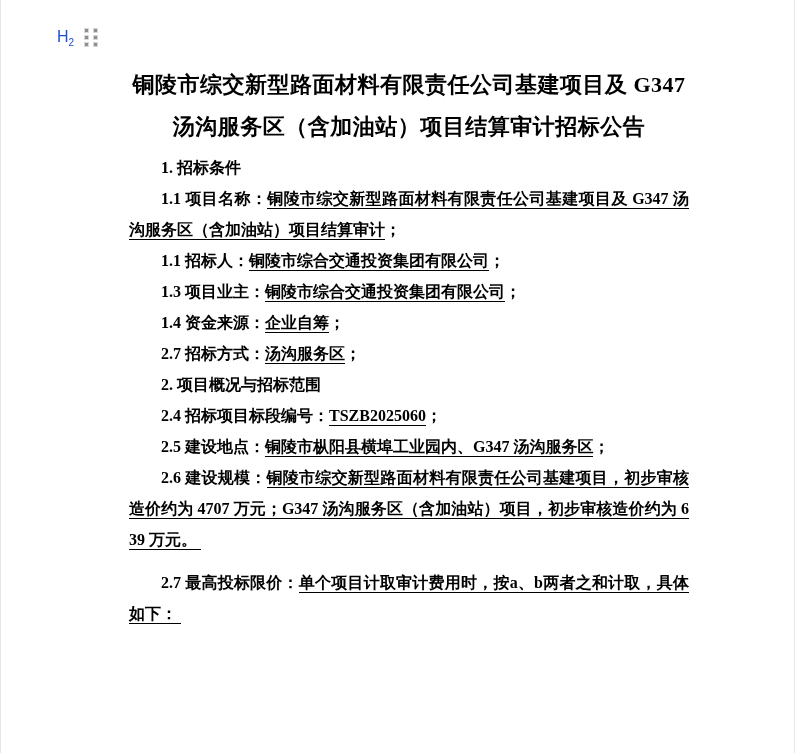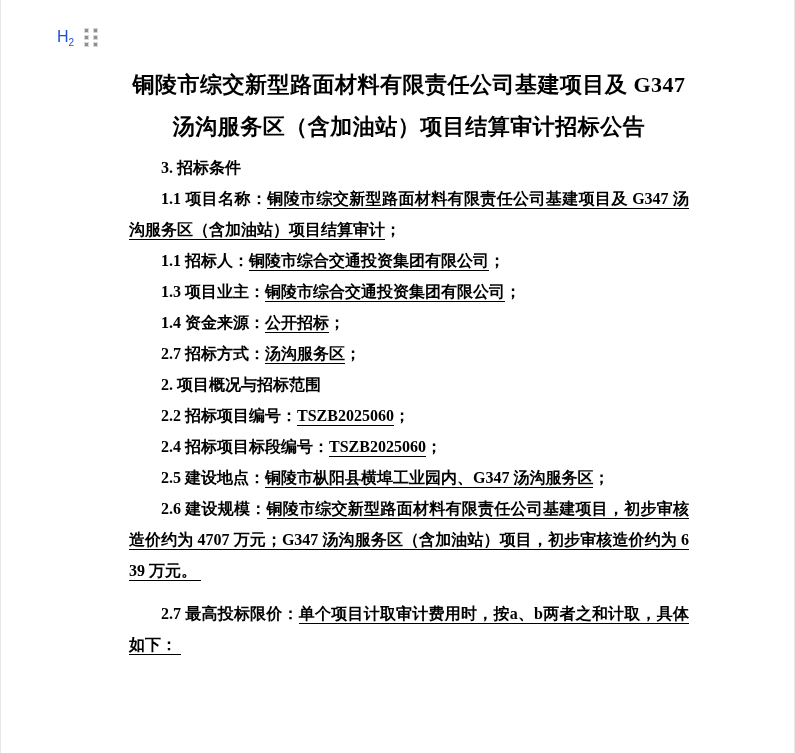--- a/index.html
+++ b/index.html
@@ -107,28 +107,27 @@
         <i></i>
         <i></i>
         <i></i>
         <i></i>
     </span>
   </div>
 
   <div class="doc">
     <h2 class="doc-title">铜陵市综交新型路面材料有限责任公司基建项目及 G347 汤沟服务区（含加油站）项目结算审计招标公告</h2>
     <div class="doc-body">
-        <p class="line heading"><span>3. 招标条件</span></p>
+        <p class="line heading"><span>1. 招标条件</span></p>
         <p class="line"><span>1.1 项目名称：</span><span class="u">铜陵市综交新型路面材料有限责任公司基建项目及 G347 汤沟服务区（含加油站）项目结算审计</span><span>；</span></p>
         <p class="line"><span>1.1 招标人：</span><span class="u">铜陵市综合交通投资集团有限公司</span><span>；</span></p>
         <p class="line"><span>1.3 项目业主：</span><span class="u">铜陵市综合交通投资集团有限公司</span><span>；</span></p>
-        <p class="line"><span>1.4 资金来源：</span><span class="u">公开招标</span><span>；</span></p>
+        <p class="line"><span>1.4 资金来源：</span><span class="u">企业自筹</span><span>；</span></p>
         <p class="line"><span>2.7 招标方式：</span><span class="u">汤沟服务区</span><span>；</span></p>
         <p class="line heading"><span>2. 项目概况与招标范围</span></p>
-        <p class="line"><span>2.2 招标项目编号：</span><span class="u">TSZB2025060</span><span>；</span></p>
         <p class="line"><span>2.4 招标项目标段编号：</span><span class="u">TSZB2025060</span><span>；</span></p>
         <p class="line"><span>2.5 建设地点：</span><span class="u">铜陵市枞阳县横埠工业园内、G347 汤沟服务区</span><span>；</span></p>
         <p class="line"><span>2.6 建设规模：</span><span class="u">铜陵市综交新型路面材料有限责任公司基建项目，初步审核造价约为 4707 万元；G347 汤沟服务区（含加油站）项目，初步审核造价约为 639 万元。 </span></p>
         <div class="spacer"></div>
         <p class="line"><span>2.7 最高投标限价：</span><span class="u">单个项目计取审计费用时，按a、b两者之和计取，具体如下： </span></p>
       </div>
   </div>
 
 </div>
 

